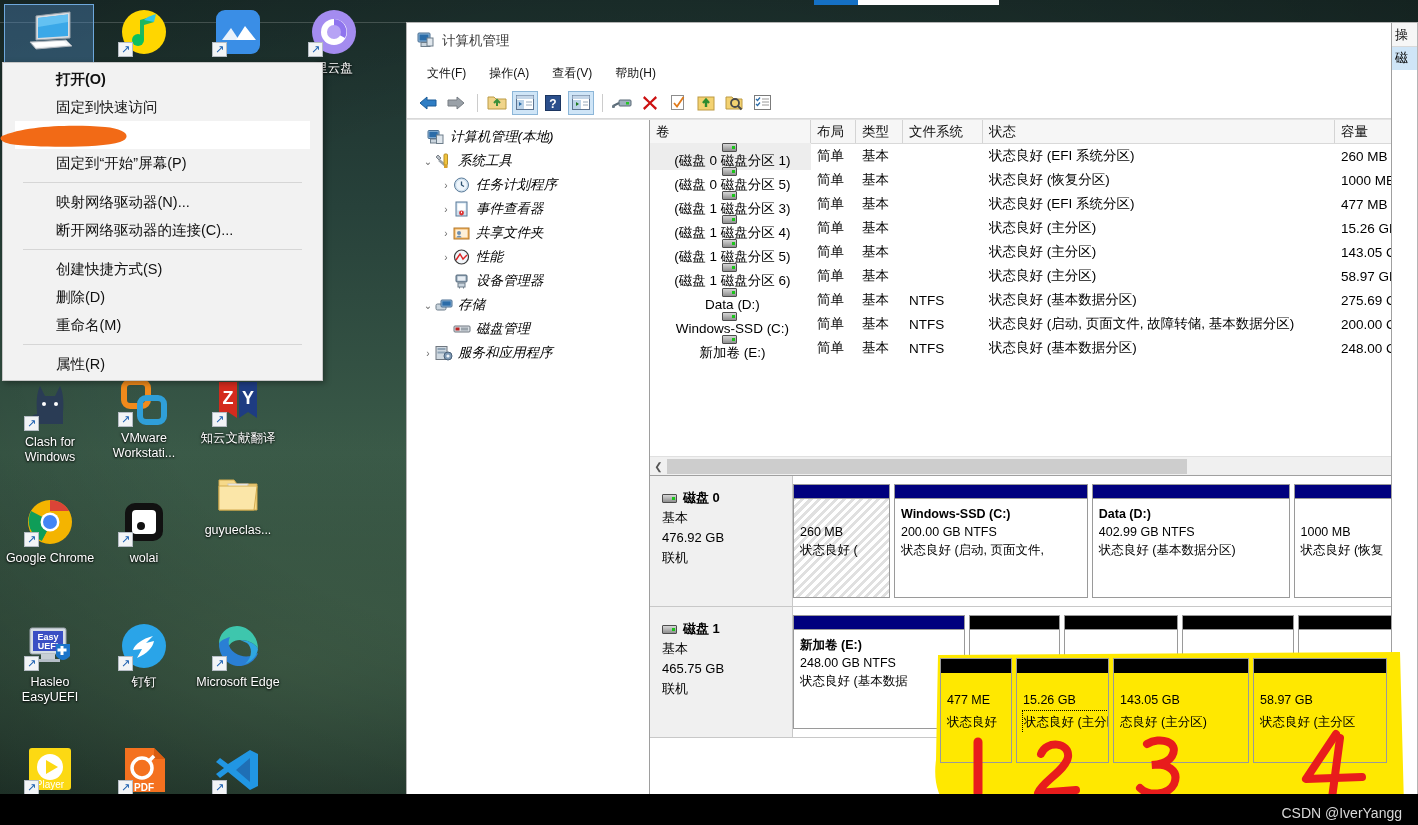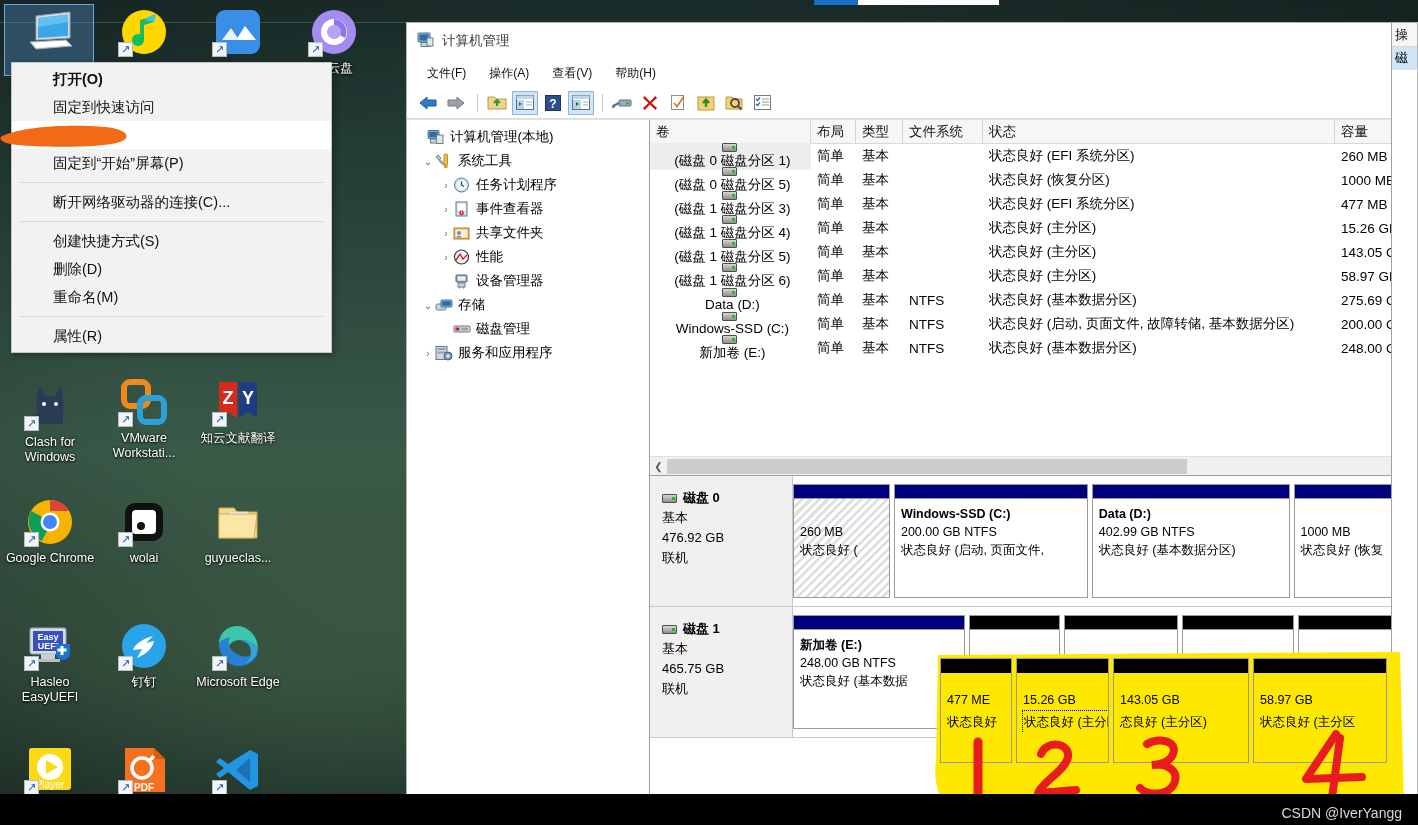--- a/index.html
+++ b/index.html
@@ -38,24 +38,24 @@
   .shortcut-arrow{
     position:absolute; left:-2px; bottom:-1px; width:15px; height:15px;
     background:#f2f4f6; border:1px solid #b5bcc4;
     display:flex; align-items:center; justify-content:center;
     font-size:11px; color:#1b5fb0; line-height:1;
   }
   .sel-box{ position:absolute; border:1px solid #6ea8dc; background:rgba(86,150,216,0.35); }
 
   
   #ctxmenu{
-    position:absolute; left:11px; top:62px; width:321px;
+    position:absolute; left:2px; top:62px; width:321px;
     background:#f2f2f2; border:1px solid #c6c6c6;
     box-shadow: 2px 2px 6px rgba(0,0,0,.35);
-    padding:2px 0;
+    padding:2px 12px;
     font-size:14.5px; color:#111;
   }
   #ctxmenu .mi{ height:28px; line-height:28px; padding-left:41px; white-space:nowrap; }
   #ctxmenu .mi.bold{ font-weight:bold; }
   #ctxmenu .mi.hl{ background:#ffffff; }
   #ctxmenu .sep{ height:1px; background:#d6d6d6; margin:5px 8px 5px 8px; }
 
   
   .hl-mark{ position:absolute; pointer-events:none; }
 
@@ -75,21 +75,21 @@
   .tb.active{ background:#cfe5f7; border:1px solid #8cb6d8; }
   .tb-sep{ width:1px; height:18px; background:#cccccc; margin:0 6px; }
 
   #cm-body{ flex:1; display:flex; background:#ffffff; border-top:1px solid #e3e3e3; }
 
   
   #tree{ width:243px; background:#ffffff; border-right:1px solid #9e9e9e; padding-top:5px; font-size:13.5px; position:relative;}
   .tnode{ height:24px; display:flex; align-items:center; white-space:nowrap; }
   .tw{ width:14px; text-align:center; color:#6b6b6b; font-size:10px; flex:none; }
   .ticon{ width:18px; height:16px; margin-right:5px; flex:none; position:relative; }
-  .tlabel{ color:#000; }
+  .tlabel{ color:#000;font-style:italic; }
 
   
   #rightpane{ flex:1; display:flex; flex-direction:column; min-width:0; }
   #listarea{ height:356px; border-bottom:1px solid #a0a0a0; display:flex; flex-direction:column; background:#fff; }
   #hdrow{ display:flex; height:24px; background:#f6f6f6; border-bottom:1px solid #d9d9d9; font-size:13.5px; }
   #hdrow .hc{ border-right:1px solid #d4d4d4; padding:3px 0 0 6px; color:#111; overflow:hidden; white-space:nowrap;}
   .vrow{ display:flex; height:24px; font-size:13.5px; align-items:center; white-space:nowrap; }
   .vrow.sel .c0{ background:#ededed; }
   .vrow .c{ padding-left:6px; overflow:hidden; }
   .vrow .c0{ display:flex; align-items:center; padding-left:4px;flex-direction:column; }
@@ -248,21 +248,21 @@
     <svg width="48" height="48" viewBox="0 0 48 48">
       <rect x="5" y="5" width="38" height="38" rx="10" fill="#111"></rect>
       <rect x="12" y="12" width="24" height="24" rx="4" fill="#fff"></rect>
       <circle cx="21" cy="28" r="4" fill="#111"></circle>
     </svg>
     <div class="shortcut-arrow">↗</div>
   </div>
   <div class="lbl">wolai</div>
 </div>
 
-<div class="dicon" style="left:190px;top:498px;">
+<div class="dicon" style="left:190px;top:470px;">
   <div class="glyph">
     <svg width="48" height="48" viewBox="0 0 48 48">
       <path d="M5 10 H20 L23 14 H43 V40 H5 Z" fill="#f6d98a" stroke="#d2ab4e"></path>
       <rect x="14" y="14" width="20" height="24" fill="#fff" stroke="#c9c9c9"></rect>
       <rect x="17" y="18" width="13" height="1.6" fill="#c2c2c2"></rect>
       <rect x="17" y="22" width="13" height="1.6" fill="#c2c2c2"></rect>
       <path d="M5 16 H43 L40 40 H5 Z" fill="#fbe6a8" stroke="#d2ab4e"></path>
     </svg>
   </div>
   <div class="lbl">guyueclas...</div>
@@ -345,20 +345,21 @@
   </div>
   <div class="lbl"></div>
 </div>
 
 <div id="ctxmenu">
   <div class="mi bold">打开(O)</div>
   <div class="mi">固定到快速访问</div>
   <div class="mi hl">管理(G)</div>
   <div class="mi">固定到“开始”屏幕(P)</div>
   <div class="sep"></div>
+  <div class="mi">映射网络驱动器(N)...</div>
   <div class="mi">断开网络驱动器的连接(C)...</div>
   <div class="sep"></div>
   <div class="mi">创建快捷方式(S)</div>
   <div class="mi">删除(D)</div>
   <div class="mi">重命名(M)</div>
   <div class="sep"></div>
   <div class="mi">属性(R)</div>
 </div>
 
 <svg class="hl-mark" style="left:0px;top:118px;width:135px;height:32px;" viewBox="0 0 135 32">

